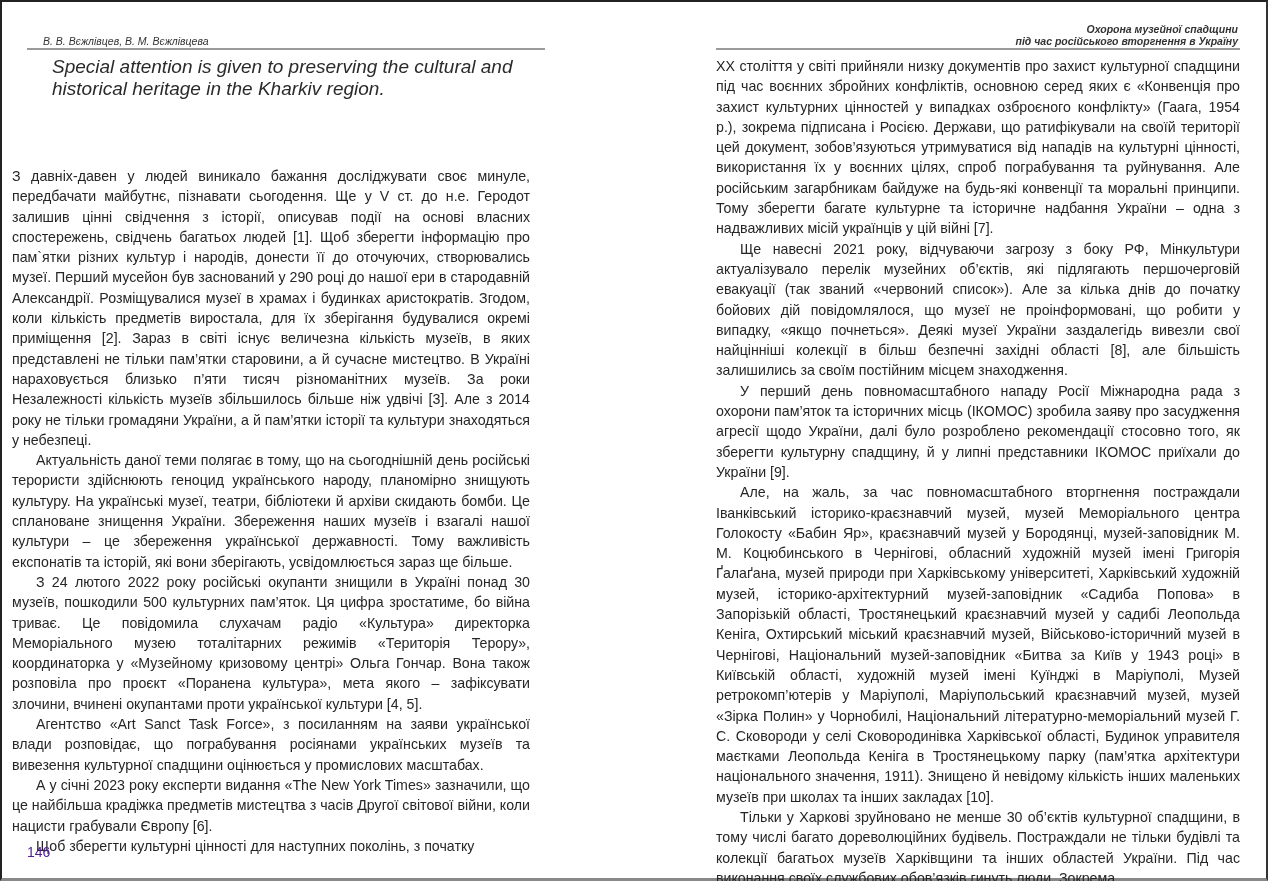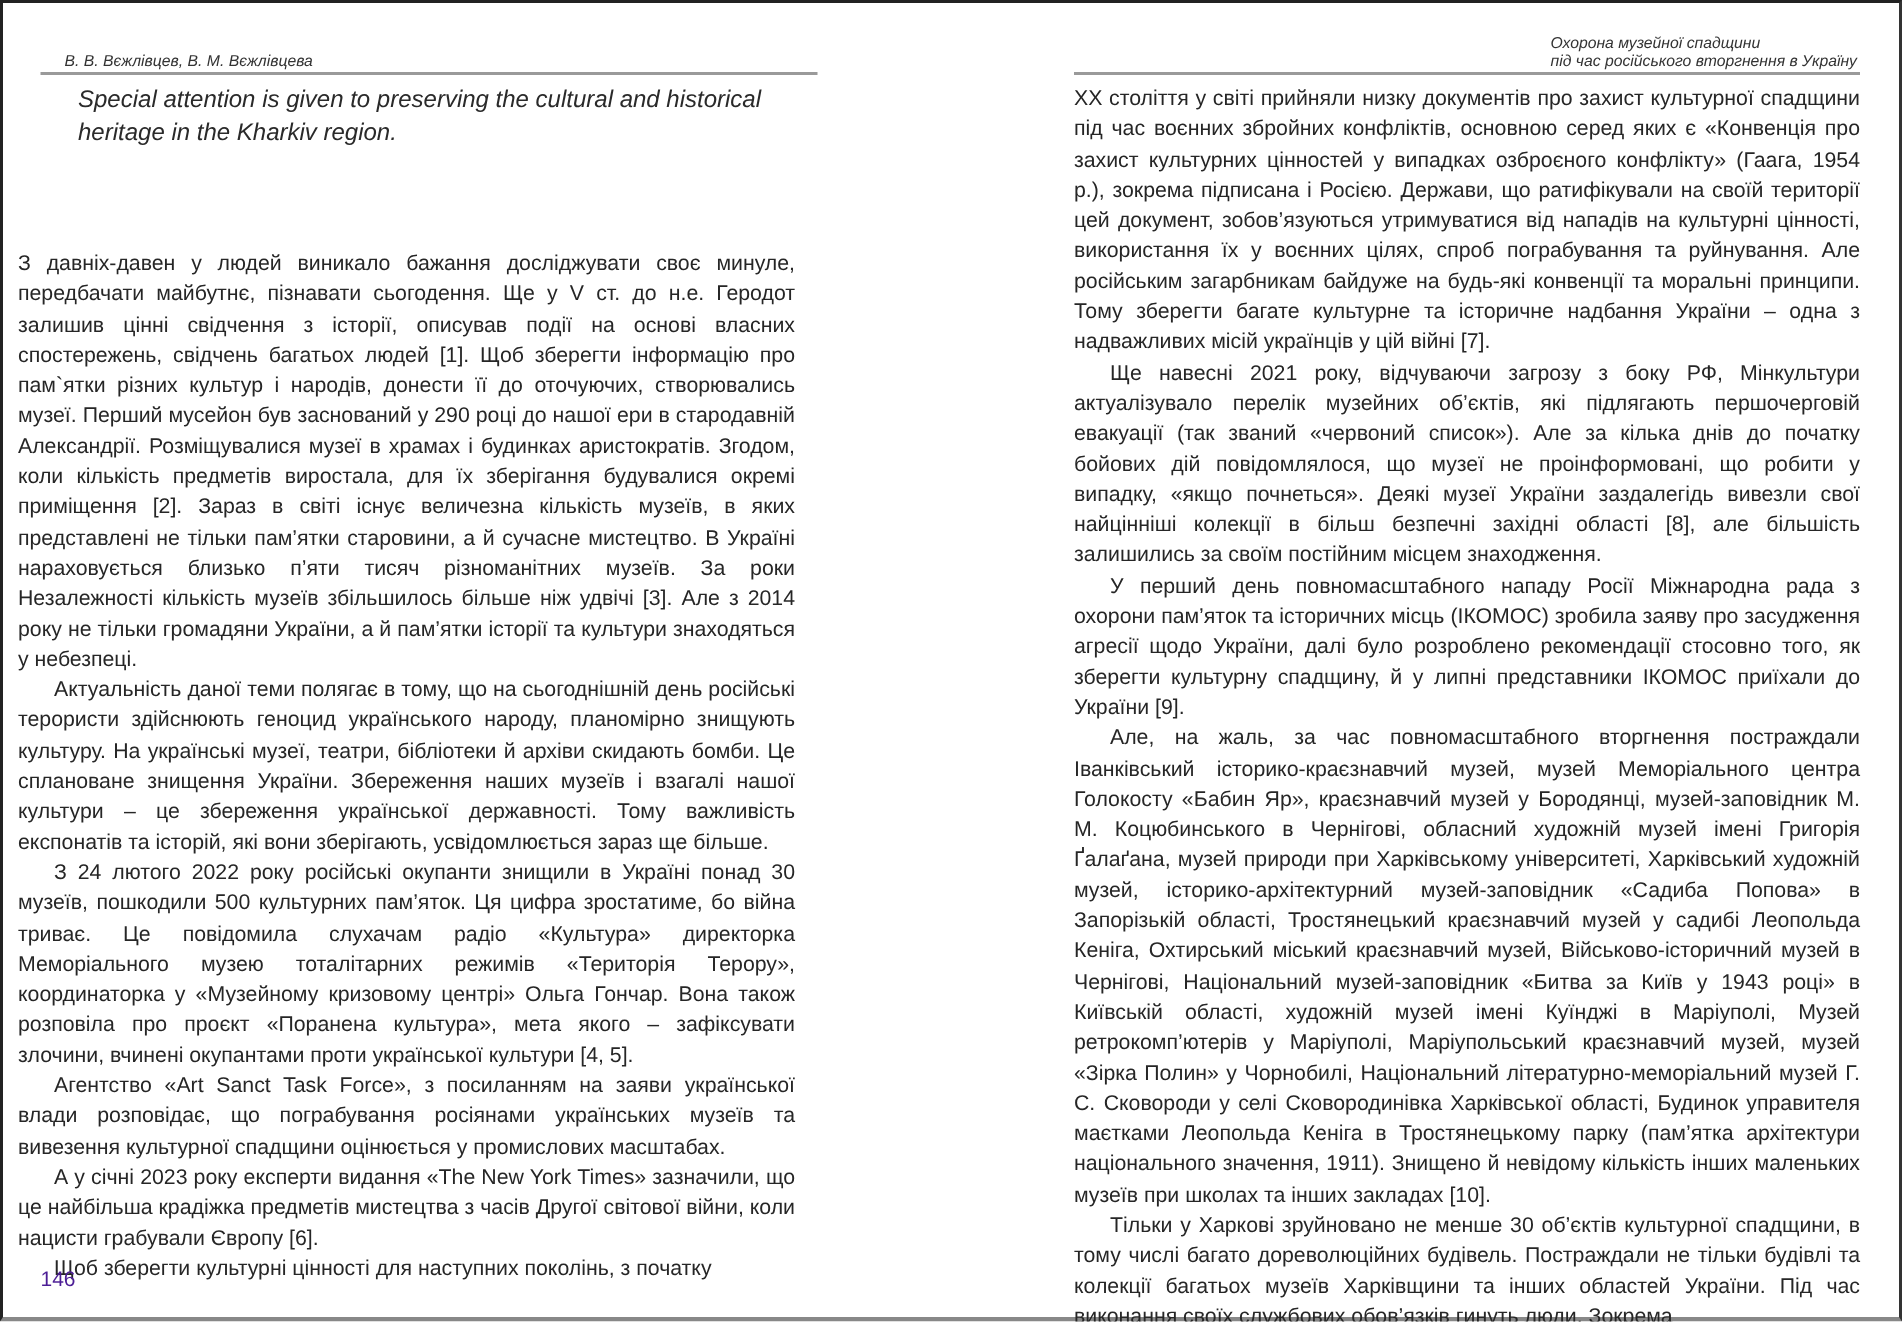--- a/index.html
+++ b/index.html
@@ -14,26 +14,26 @@
       color: #2a2a2a;
     }
     .page { position: absolute; top: 0; height: 878px; }
     .page.left { left: 0; width: 632px; }
     .page.right { left: 634px; width: 632px; }
 
     .running-head {
       position: absolute; font-style: italic; font-size: 10.5px; color: #333; line-height: 12px;
     }
     .left .running-head { left: 41px; top: 33px; }
-    .right .running-head { right: 30px; top: 21px; text-align: left; }
+    .right .running-head { right: 30px; top: 21px; text-align: right; font-weight: bold; }
     .head-rule { position: absolute; height: 2px; background: #9a9a9a; }
     .left .head-rule { left: 25px; top: 46px; width: 518px; }
     .right .head-rule { left: 80px; top: 46px; width: 524px; }
 
-    .abstract { position: absolute; left: 50px; top: 54px; width: 492px; font-style: italic; font-size: 16px; line-height: 21.5px; color: #2a2a2a; }
+    .abstract { position: absolute; left: 50px; top: 54px; width: 492px; font-style: italic; font-size: 19px; line-height: 21.5px; color: #2a2a2a; }
     .abstract p { margin: 0 0 6px 0; text-align: left; }
     .abstract p.kw { text-align: justify; }
     .abstract b { font-weight: bold; }
 
     .body-text { position: absolute; font-size: 14.2px; line-height: 20.3px; color: #262626; }
     .left .body-text { left: 10px; top: 164px; width: 518px; }
     .right .body-text { left: 80px; top: 25px; width: 524px; }
     .body-text p { margin: 0; text-align: justify; text-indent: 24px; }
     .body-text p.noindent { text-indent: 0; }
 

